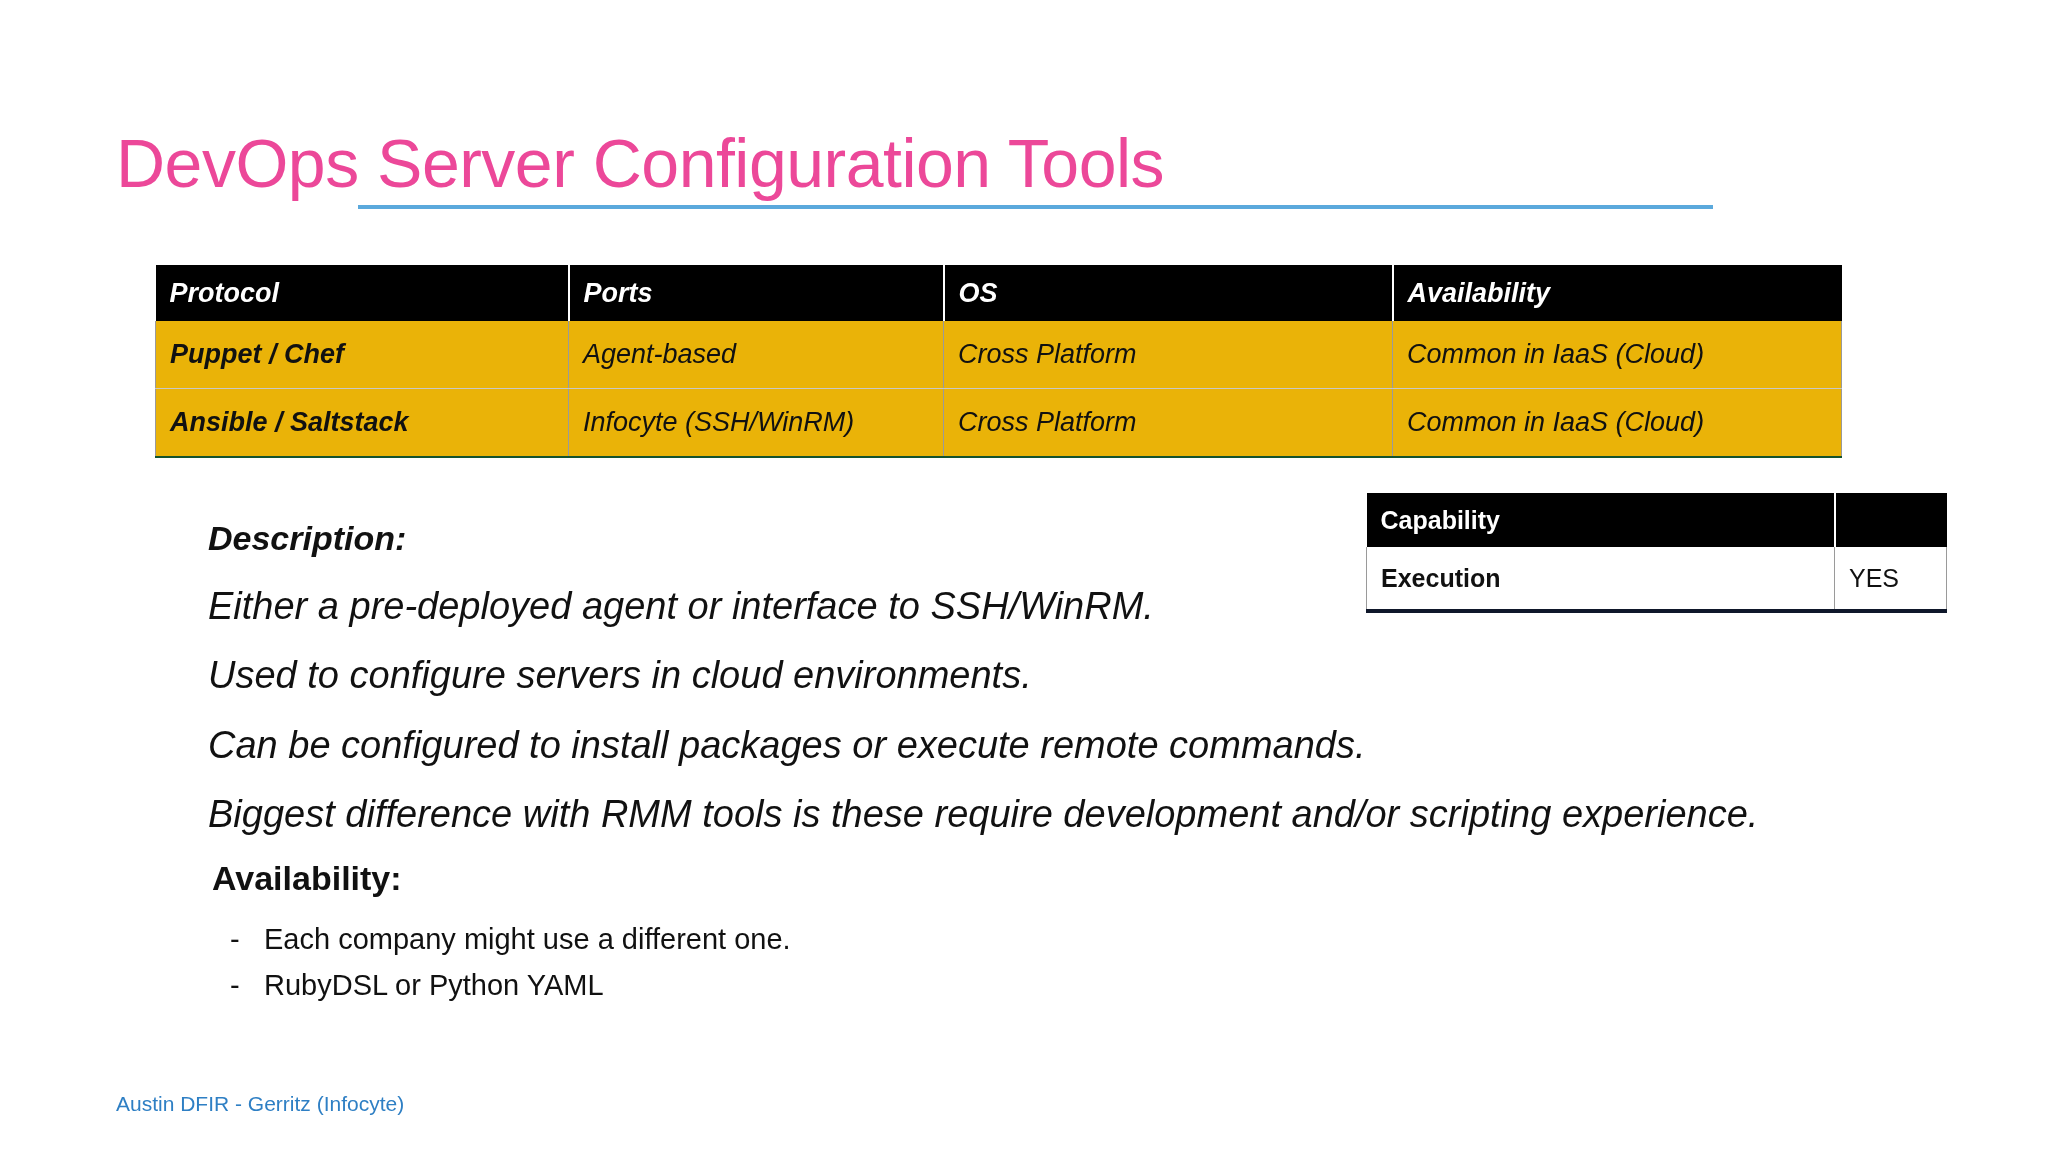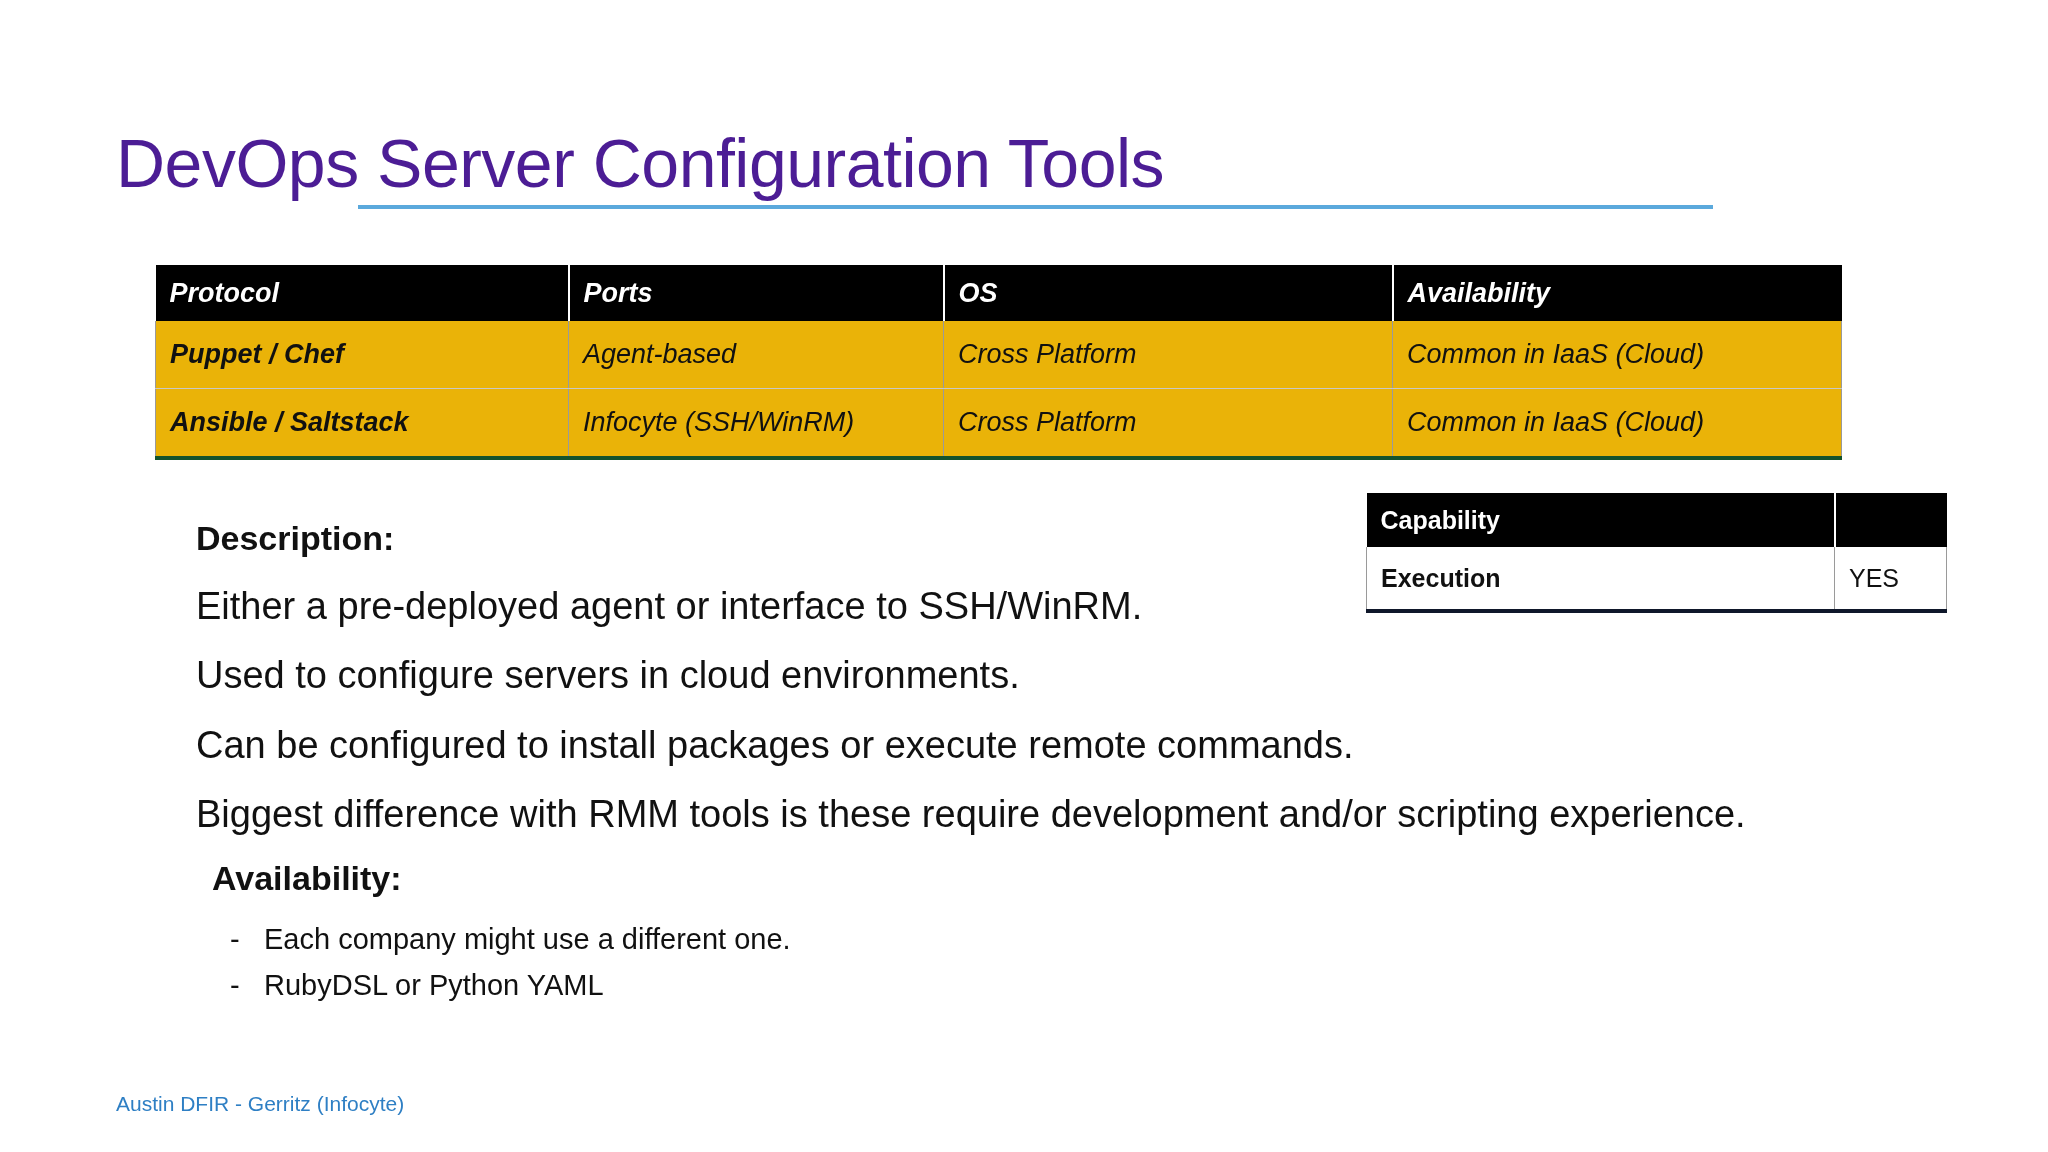--- a/index.html
+++ b/index.html
@@ -24,21 +24,21 @@
   }
 
   
   .slide-title {
     position: absolute;
     left: 116px;
     top: 82px;
     font-size: 68px;
     line-height: 1.05;
     font-weight: 400;
-    color: #4c1d95;
+    color: #ec4899;
     letter-spacing: -0.5px;
     white-space: nowrap;
   }
 
   .title-rule {
     position: absolute;
     left: 358px;
     top: 205px;
     width: 1355px;
     height: 4px;
@@ -72,35 +72,36 @@
   }
   .main-table thead th:last-child { border-right: none; }
 
   .main-table tbody td {
     height: 67px;
     background: #eab308;
     border-right: 1px solid #9a9a9a;
     border-bottom: 1px solid #c8c8c8;
     font-weight: 400;
   }
-  .main-table tbody tr:last-child td { border-bottom: 4px solid #14532d; }
+  .main-table tbody tr:last-child td { border-bottom: 2px solid #14532d; }
   .main-table tbody td:last-child { border-right: 1px solid #9a9a9a; }
   .main-table tbody td:first-child { border-left: 1px solid #9a9a9a; font-weight: bold; }
 
   .col-protocol   { width: 413px; }
   .col-ports      { width: 375px; }
   .col-os         { width: 449px; }
   .col-avail      { width: 449px; }
 
   
   .content {
     position: absolute;
-    left: 196px;
+    left: 208px;
     top: 520px;
     width: 1110px;
+    font-style: italic;
   }
   .section-heading {
     font-size: 34px;
     font-weight: bold;
     color: #111111;
     margin: 0 0 22px 0;
     line-height: 1.1;
   }
   .body-line {
     font-size: 38px;

